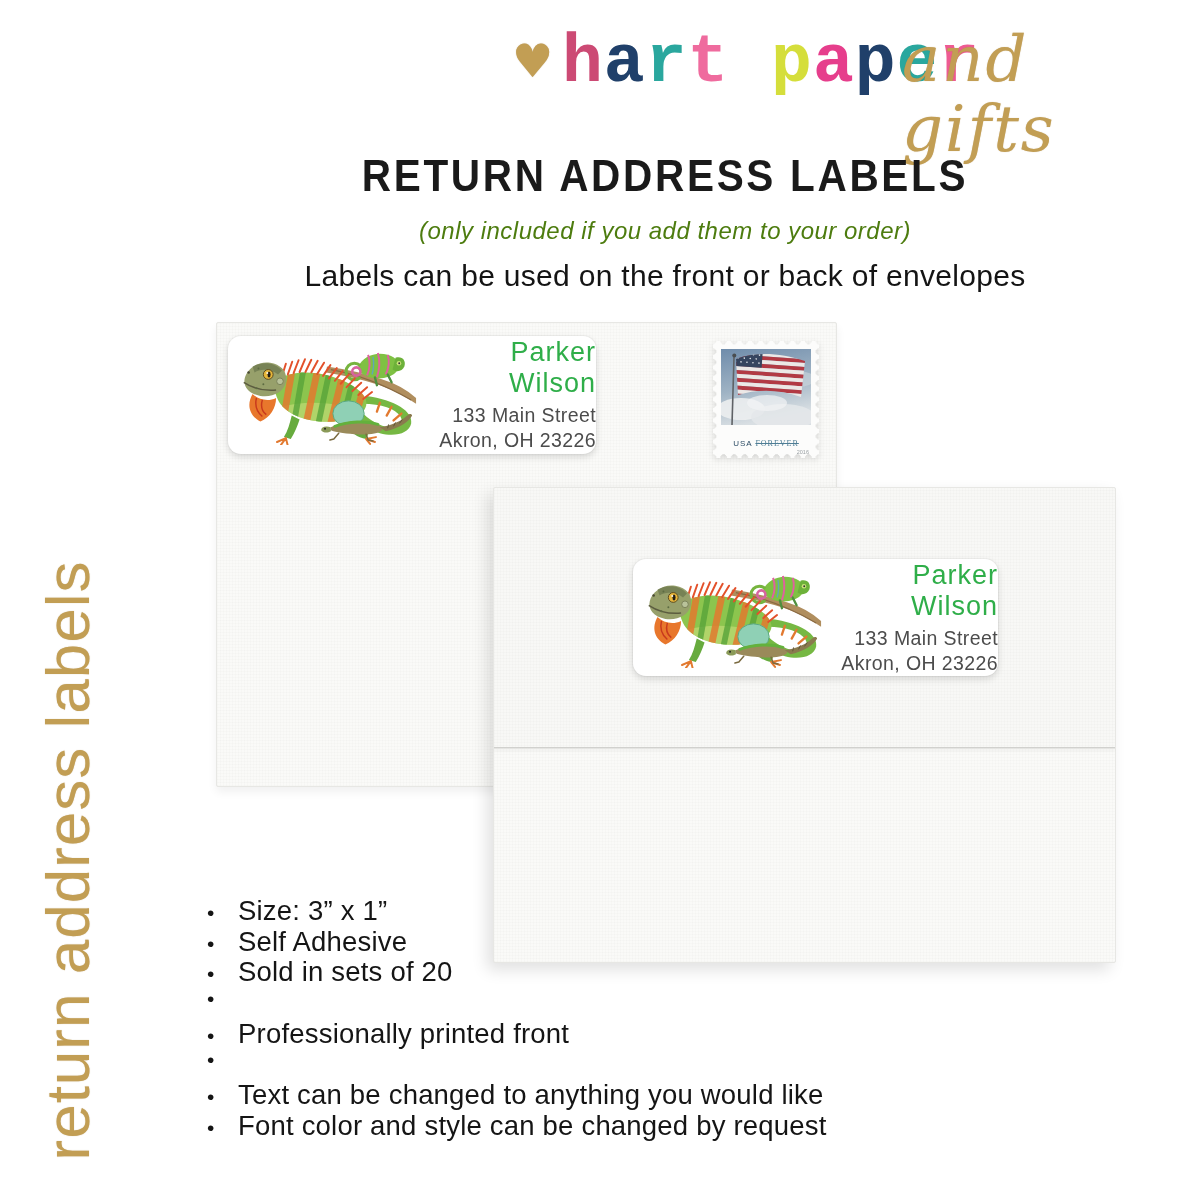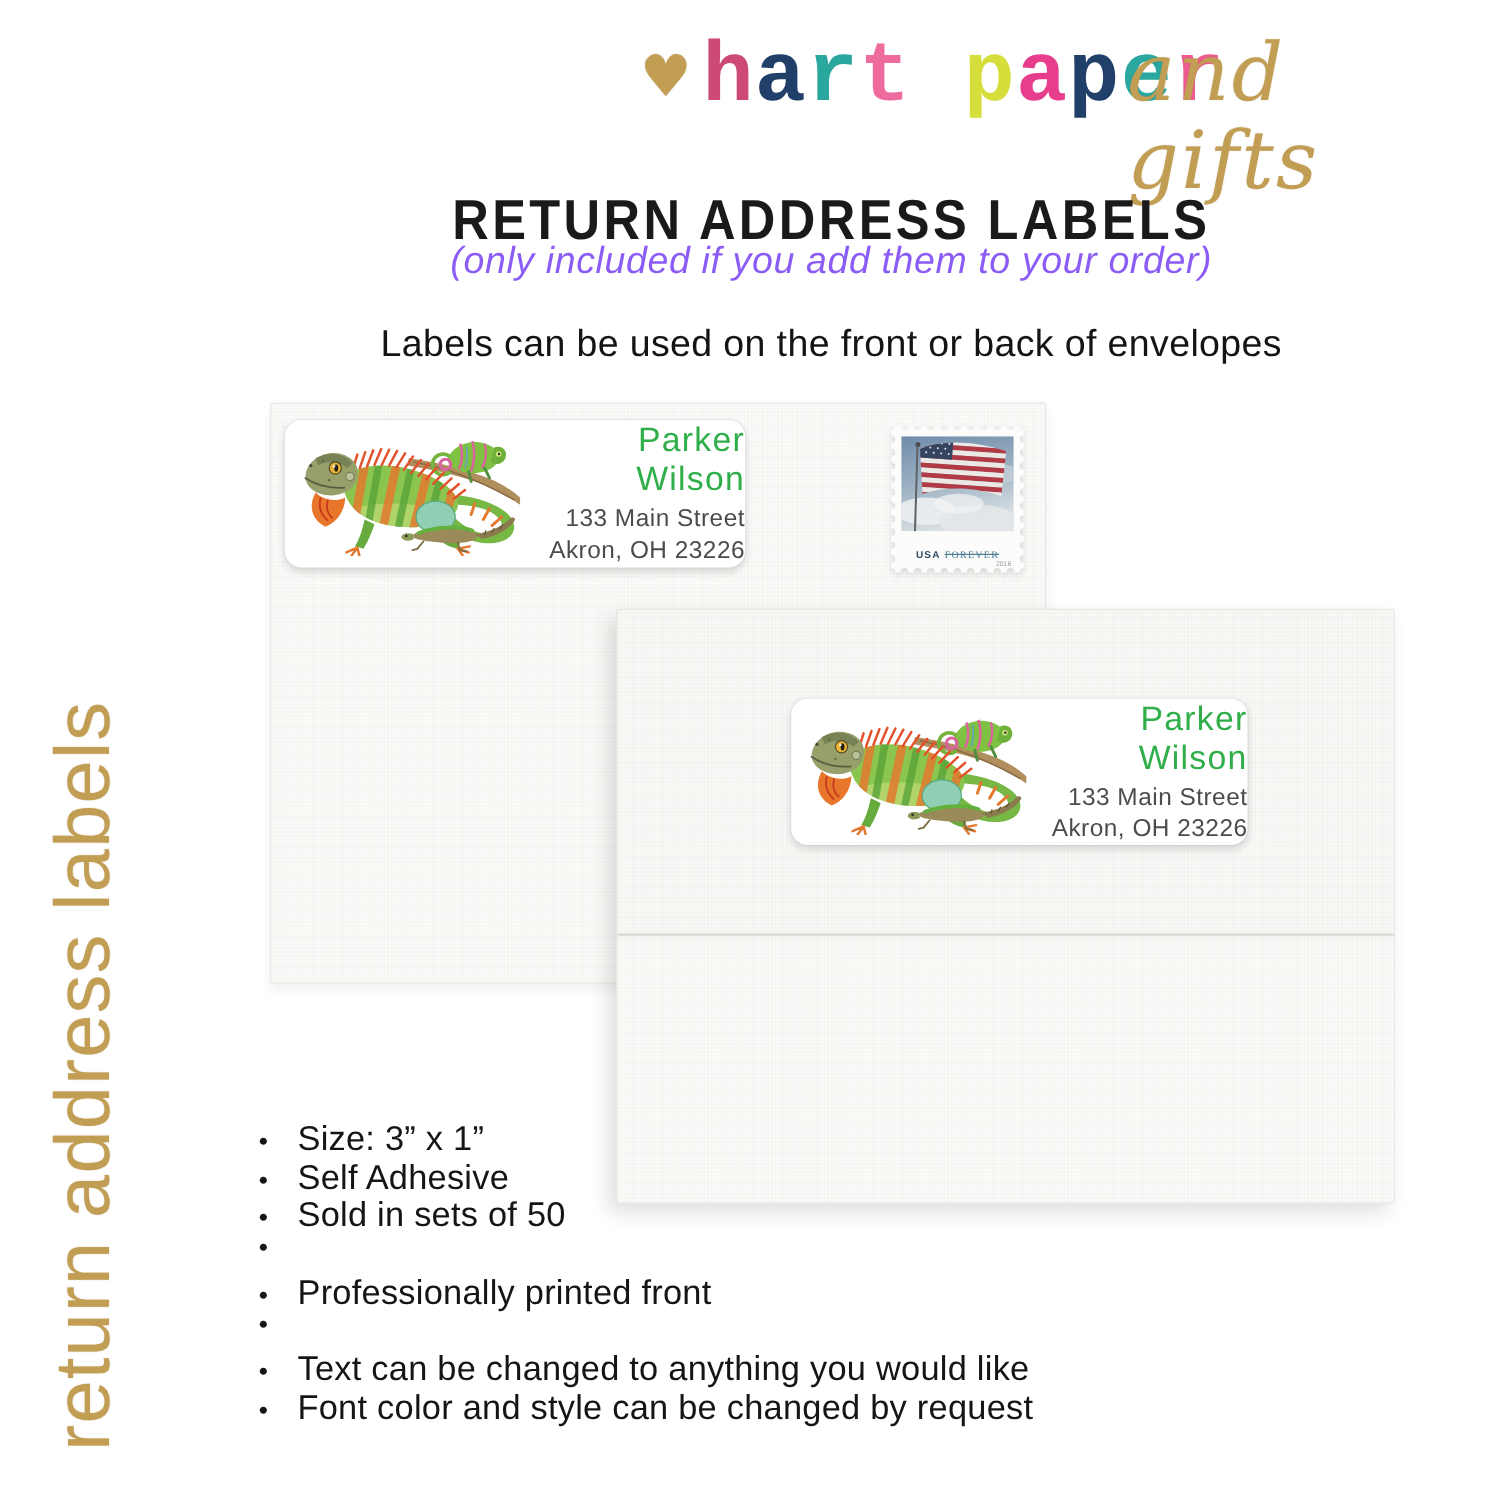--- a/index.html
+++ b/index.html
@@ -25,21 +25,21 @@
     text-shadow:0 0 1px rgba(150,110,40,.4);
   }
 
   
   .header-block { position:absolute; left:130px; right:0; text-align:center; }
   .page-title {
     top:150px; font-size:45px; font-weight:700; color:#1a1a1a;
     letter-spacing:3px; transform:scaleX(.9); margin:0; position:absolute; width:100%;
   }
   .page-subtitle {
-    top:192px; font-size:30px; font-style:italic; color:#8b5cf6; position:absolute; width:100%;
+    top:217px; font-size:24px; font-style:italic; color:#4d7c0f; position:absolute; width:100%;
     letter-spacing:.5px;
   }
   .page-note {
     top:259px; font-size:30px; color:#141414; position:absolute; width:100%;
     letter-spacing:.3px;
   }
 
   
   .side-banner {
     position:absolute; left:-263px; top:813px; width:660px; height:95px;
@@ -84,21 +84,21 @@
     background-image:radial-gradient(circle, rgba(0,0,0,0) 3px, #fcfcfb 3.4px);
     background-size:10.6px 10.6px; background-position:-5.3px -5.3px;
     filter:drop-shadow(0 2px 3px rgba(0,0,0,.14));
   }
   .stamp-inner { position:absolute; inset:4px; background:#fcfcfb; }
   .stamp-photo { position:absolute; left:4px; right:4px; top:4px; height:76px; display:block; }
   .stamp-caption {
     position:absolute; left:4px; right:4px; bottom:6px; text-align:center;
     font-size:8px; letter-spacing:1px; white-space:nowrap;
   }
-  .stamp-usa { font-weight:700; color:#2e4e66; }
+  .stamp-usa { font-weight:400; color:#2e4e66; }
   .stamp-forever { color:#4e7d95; text-decoration:line-through; font-family:"Liberation Serif",serif; }
   .stamp-year { position:absolute; right:6px; bottom:-1px; font-size:5.5px; color:#9aa0a4; letter-spacing:0; }
 
   
   .details-list { position:absolute; left:207px; top:895px; margin:0; padding:0; list-style:none; }
   .details-list li {
     display:flex; align-items:baseline; height:30.7px;
     font-size:27.5px; color:#151515; letter-spacing:.2px;
   }
   .details-list .bullet { width:31px; font-size:21px; color:#151515; }
@@ -288,21 +288,21 @@
     <li>
       <span class="bullet">•</span>
       <span>Size: 3” x 1”</span>
     </li>
     <li>
       <span class="bullet">•</span>
       <span>Self Adhesive</span>
     </li>
     <li>
       <span class="bullet">•</span>
-      <span>Sold in sets of 50</span>
+      <span>Sold in sets of 20</span>
     </li>
     <li>
       <span class="bullet">•</span>
     </li>
     <li>
       <span class="bullet">•</span>
       <span>Professionally printed front</span>
     </li>
     <li>
       <span class="bullet">•</span>

